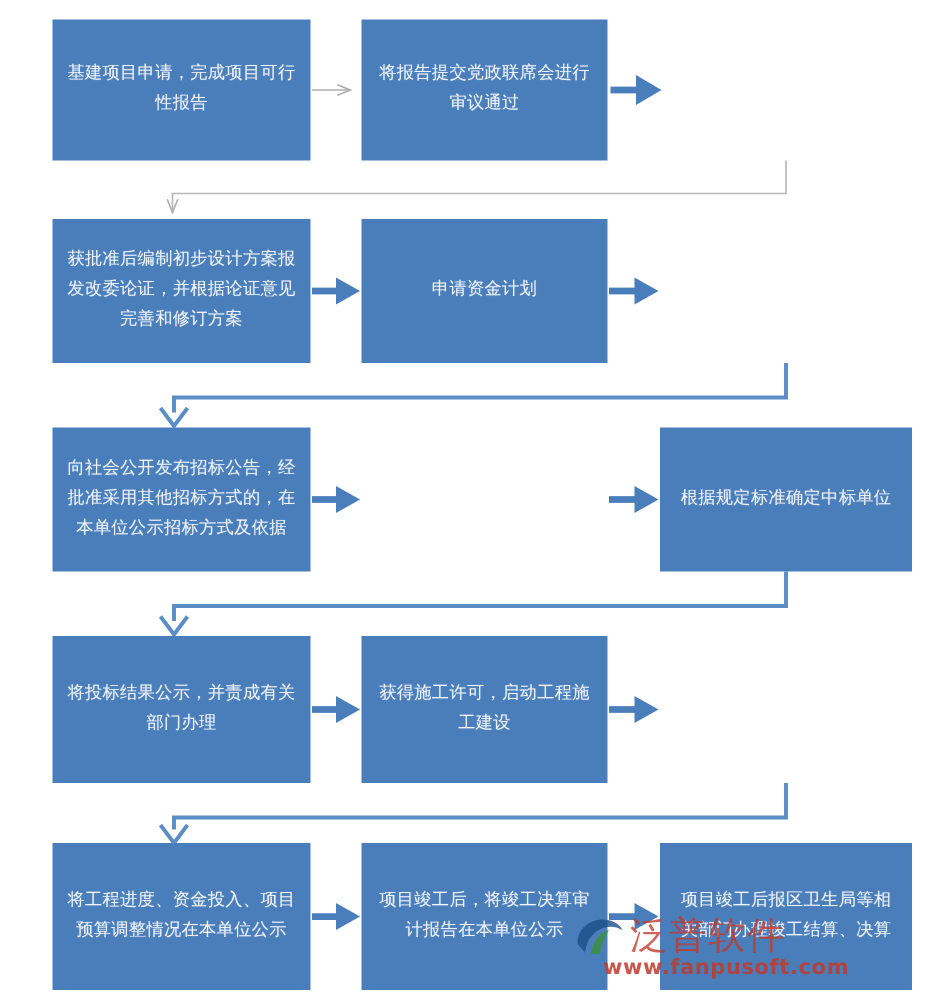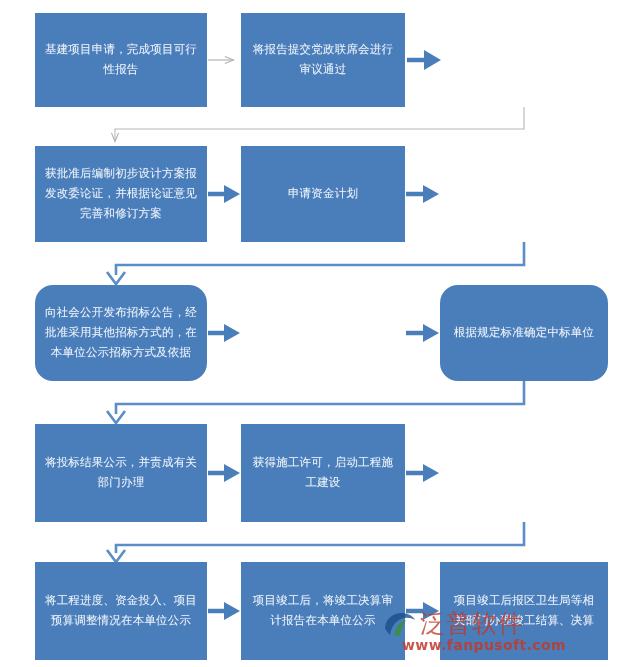--- a/index.html
+++ b/index.html
@@ -51,21 +51,21 @@
   }
 
   
   .col-a { left: 35px;  width: 172px; }
   .col-b { left: 241px; width: 164px; }
   .col-c { left: 440px; width: 168px; }
 
   
   .row-1 { top: 13px;  height: 94px; }
   .row-2 { top: 146px; height: 96px; }
-  .row-3 { top: 285px; height: 96px; border-radius: 18px; }
+  .row-3 { top: 285px; height: 96px; }
   .row-4 { top: 424px; height: 98px; }
   .row-5 { top: 562px; height: 98px; }
 
   
   .watermark {
     position: absolute;
     right: 6px;
     bottom: 6px;
     width: 180px;
     height: 56px;

